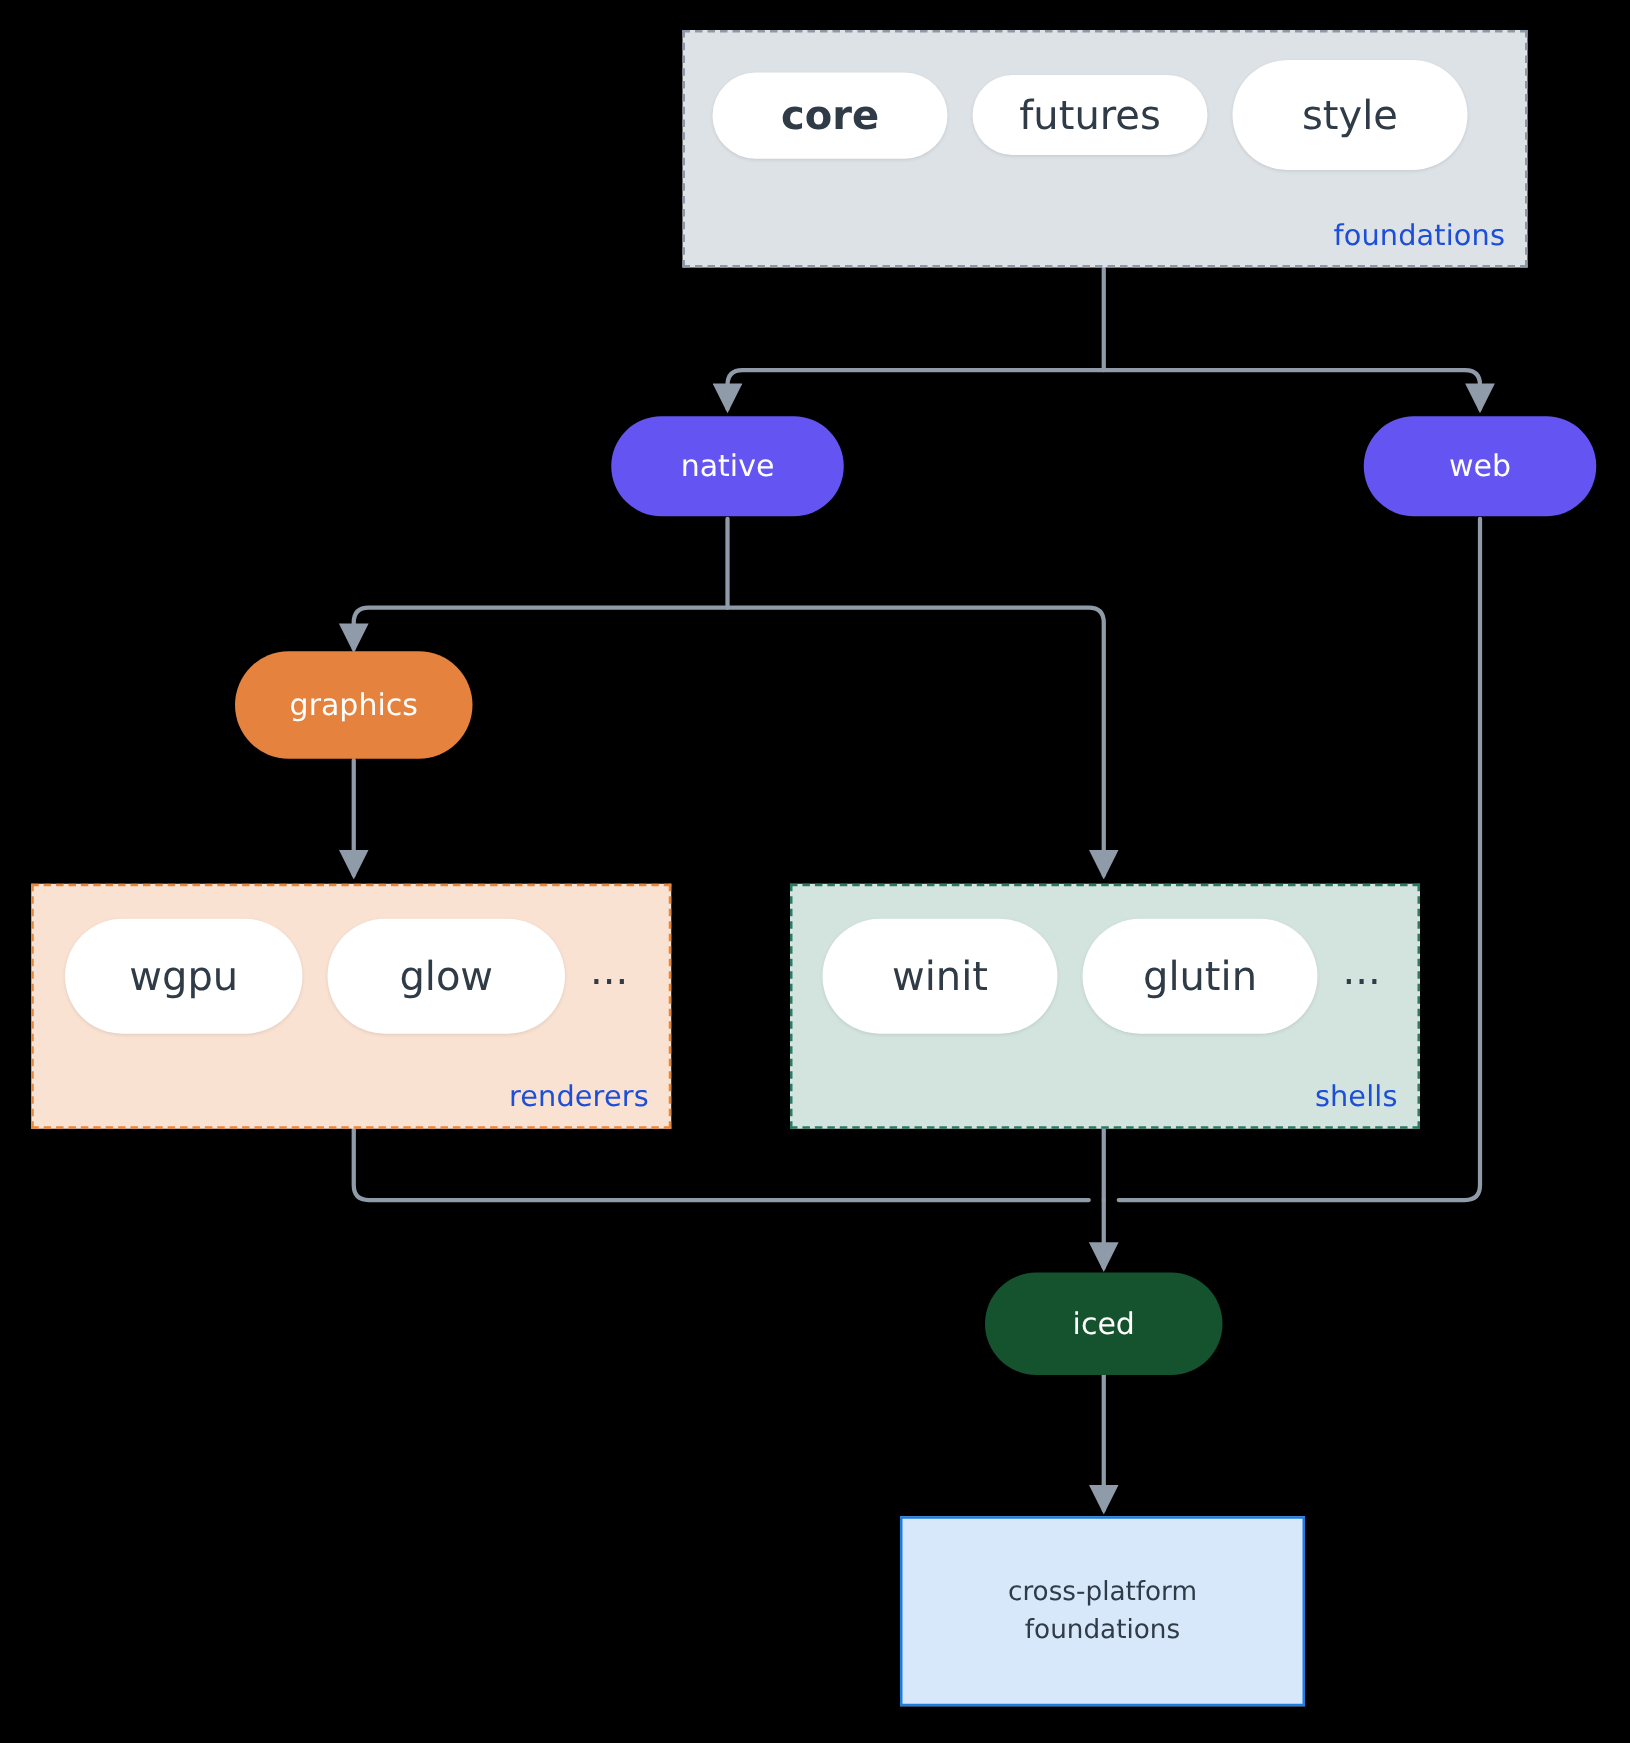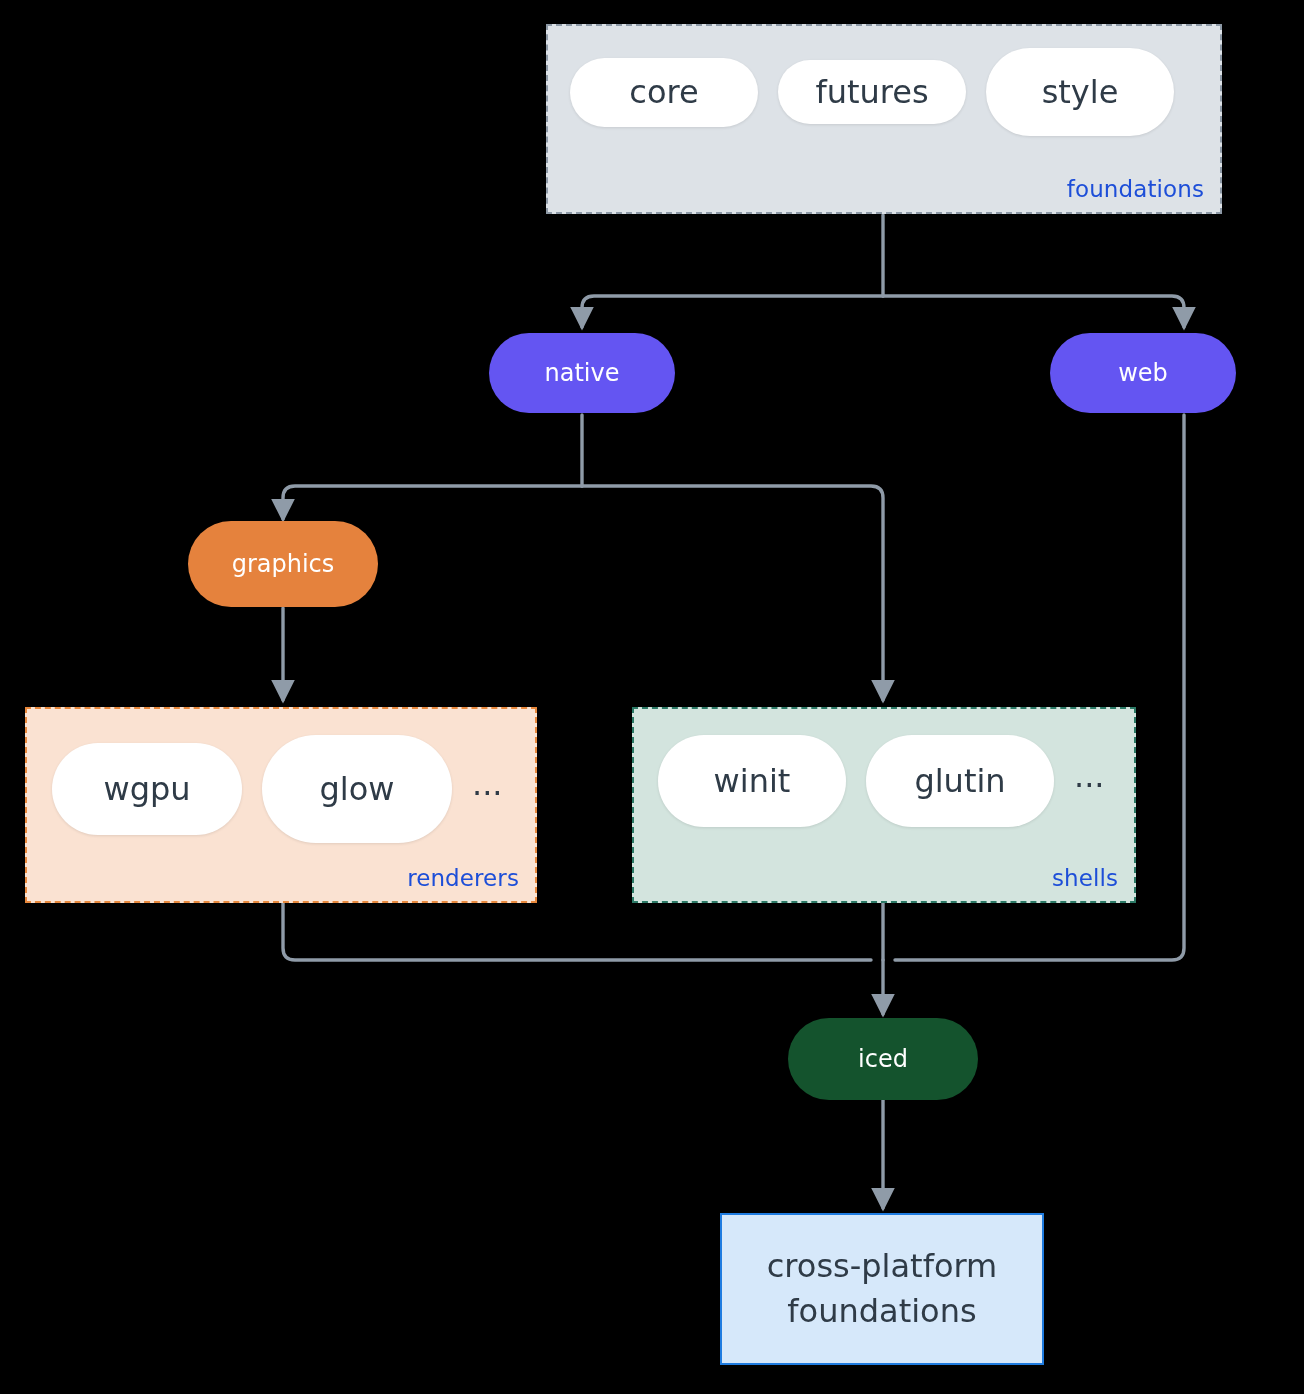--- a/index.html
+++ b/index.html
@@ -93,21 +93,21 @@
   .node-pill { border-radius: 999px; }
   .node-purple { background: #6455f2; }
   .node-orange { background: #e5823d; }
   .node-blue   { background: #14532d; }
 
   .node-rect {
     position: absolute;
     background: #d6e8fa;
     border: 2px solid #1f7ce0;
     color: #2f3b47;
-    font-size: 32px;
+    font-size: 21px;
     line-height: 1.42;
     text-align: center;
     display: flex;
     align-items: center;
     justify-content: center;
     box-sizing: border-box;
   }
 </style>
 </head>
 <body>
@@ -137,43 +137,43 @@
       <path d="M 1184 415 L 1184 948 Q 1184 960 1172 960 L 895 960"></path>
       <path d="M 883 903 L 883 960"></path>
       <path d="M 883 960 L 883 1014" marker-end="url(#arrow)"></path>
 
       <path d="M 883 1100 L 883 1208" marker-end="url(#arrow)"></path>
     </g>
   </svg>
 
   <div class="group g-foundations" style="left:546px; top:24px; width:676px; height:190px;">
     <div class="group-items">
-      <div class="chip" style="width:188px; height:69px;">core</div>
+      <div class="chip" style="width:188px; height:69px;font-weight:bold;">core</div>
       <div class="chip" style="width:188px; height:64px;">futures</div>
       <div class="chip" style="width:188px; height:88px;">style</div>
     </div>
     <div class="group-label">foundations</div>
   </div>
 
   <div class="node node-pill node-purple" style="left:489px; top:333px; width:186px; height:80px;">
     <span>native</span>
   </div>
 
-  <div class="node node-pill node-purple" style="left:1050px; top:333px; width:186px; height:80px;">
+  <div class="node node-pill node-purple" style="left:1091px; top:333px; width:186px; height:80px;">
     <span>web</span>
   </div>
 
   <div class="node node-pill node-orange" style="left:188px; top:521px; width:190px; height:86px;">
     <span>graphics</span>
   </div>
 
   <div class="group g-renderers" style="left:25px; top:707px; width:512px; height:196px;">
     <div class="group-items" style="left:25px; top:26px;">
       <div class="chip" style="width:190px; height:92px;">wgpu</div>
-      <div class="chip" style="width:190px; height:108px;">glow</div>
+      <div class="chip" style="width:190px; height:92px;">glow</div>
       <div class="ellipsis">...</div>
     </div>
     <div class="group-label">renderers</div>
   </div>
 
   <div class="group g-shells" style="left:632px; top:707px; width:504px; height:196px;">
     <div class="group-items" style="left:24px; top:26px;">
       <div class="chip" style="width:188px; height:92px;">winit</div>
       <div class="chip" style="width:188px; height:92px;">glutin</div>
       <div class="ellipsis">...</div>

